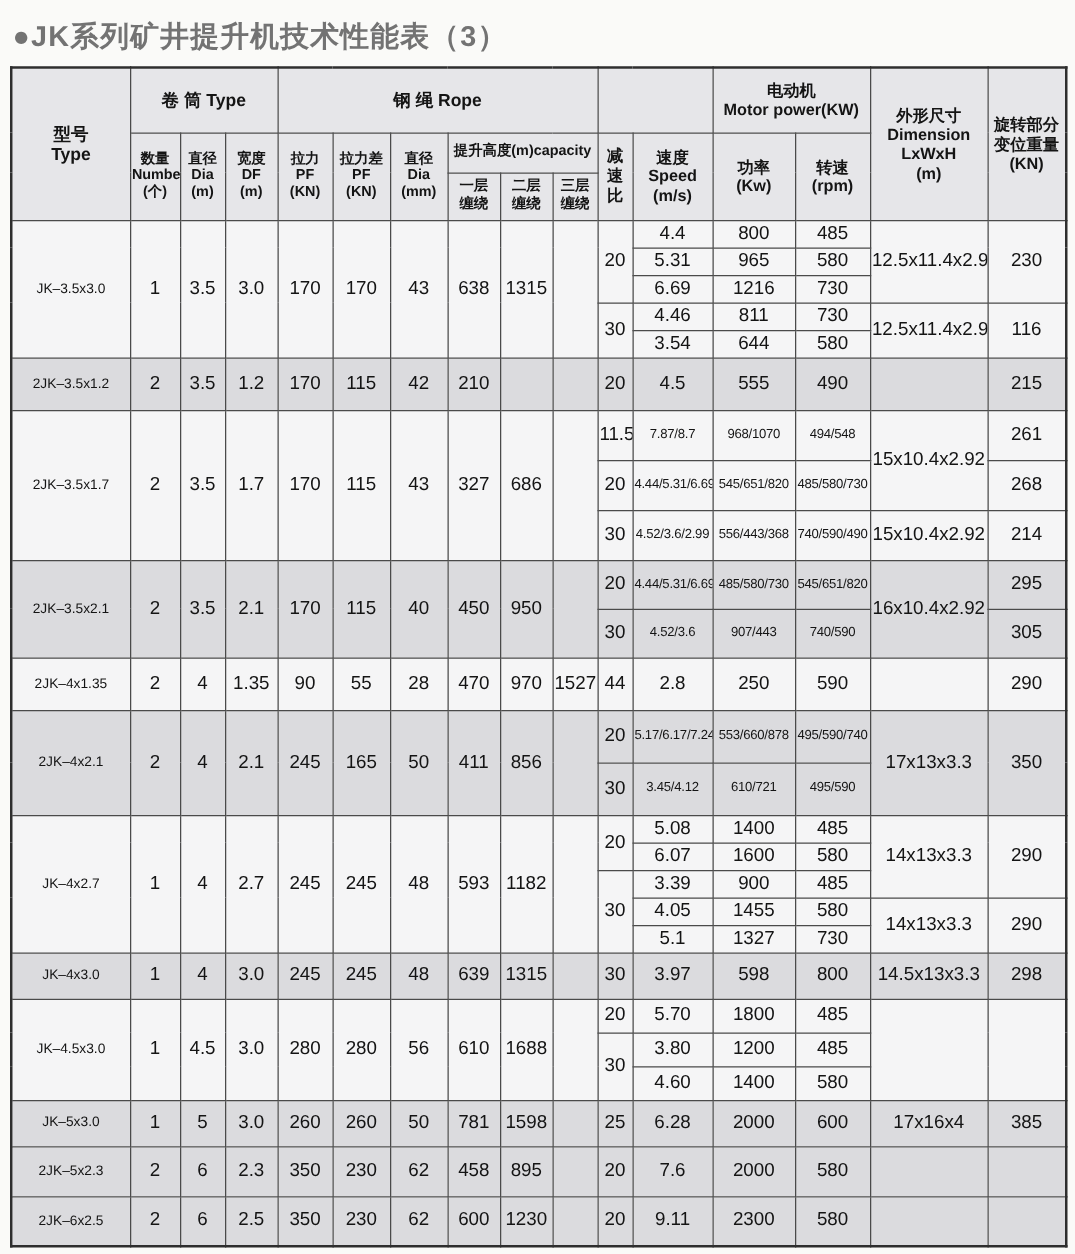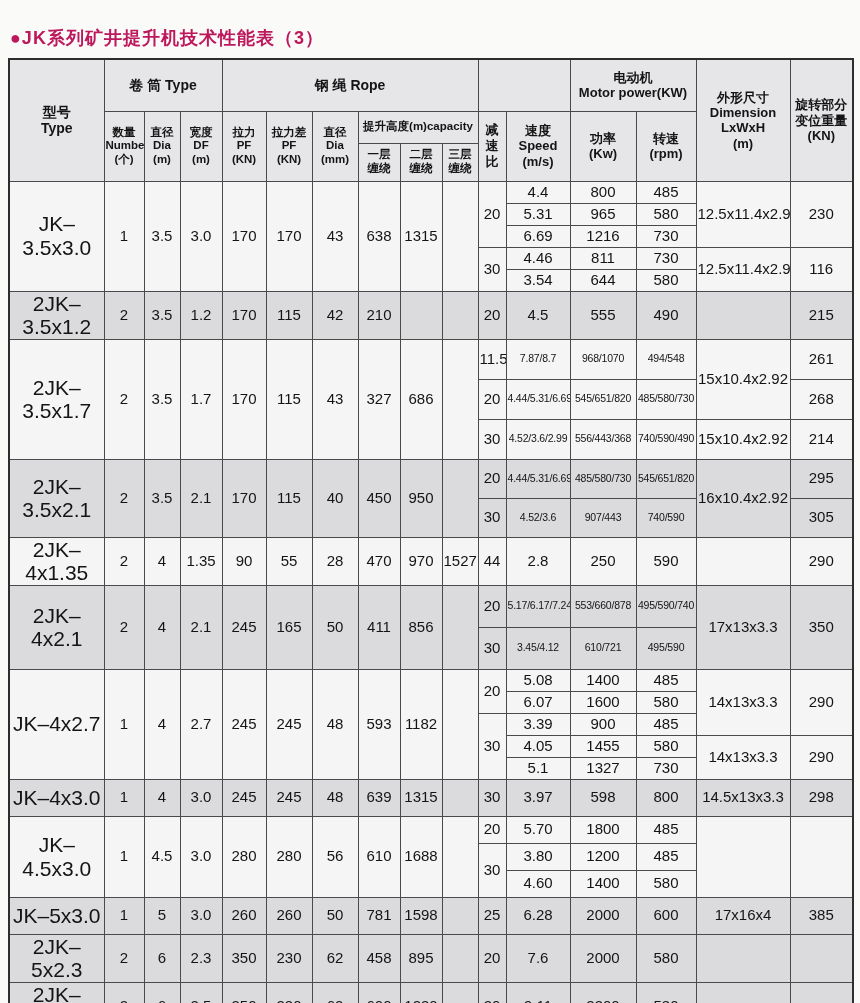--- a/index.html
+++ b/index.html
@@ -10,25 +10,25 @@
     color: #141414;
   }
   .page {
     width: 860px;
     min-height: 1003px;
     box-sizing: border-box;
     padding: 6px 8px 10px 8px;
     background: #fafaf8;
   }
   .title {
-    font-size: 18px;
+    font-size: 23px;
     font-weight: bold;
     letter-spacing: 1px;
-    margin: 20px 0 8px 2px;
-    color: #be185d;
+    margin: 8px 0 8px 2px;
+    color: #737373;
   }
   table.spec {
     border-collapse: collapse;
     table-layout: fixed;
     width: 844px;
     background: #f5f5f6;
     border: 2px solid #2e2e2e;
   }
   th, td {
     border: 1px solid #4a4a4a;
@@ -50,21 +50,21 @@
   tr.hr-a { height: 52px; }
   tr.hr-b { height: 32px; }
   tr.hr-c { height: 38px; }
   td {
     font-size: 15px;
     line-height: 1.12;
     background: #f5f5f6;
   }
   td.compact { font-size: 10.5px; letter-spacing: -0.2px; }
   tr.shaded td { background: #dbdbde; }
-  td.model-cell { font-size: 21px; text-align: center; }
+  td.model-cell { font-size: 11px; text-align: center; }
 </style>
 </head>
 <body>
 
 <div class="page">
   <div class="title">●JK系列矿井提升机技术性能表（3）</div>
 
   <table class="spec">
     <colgroup>
       <col style="width:95px">

